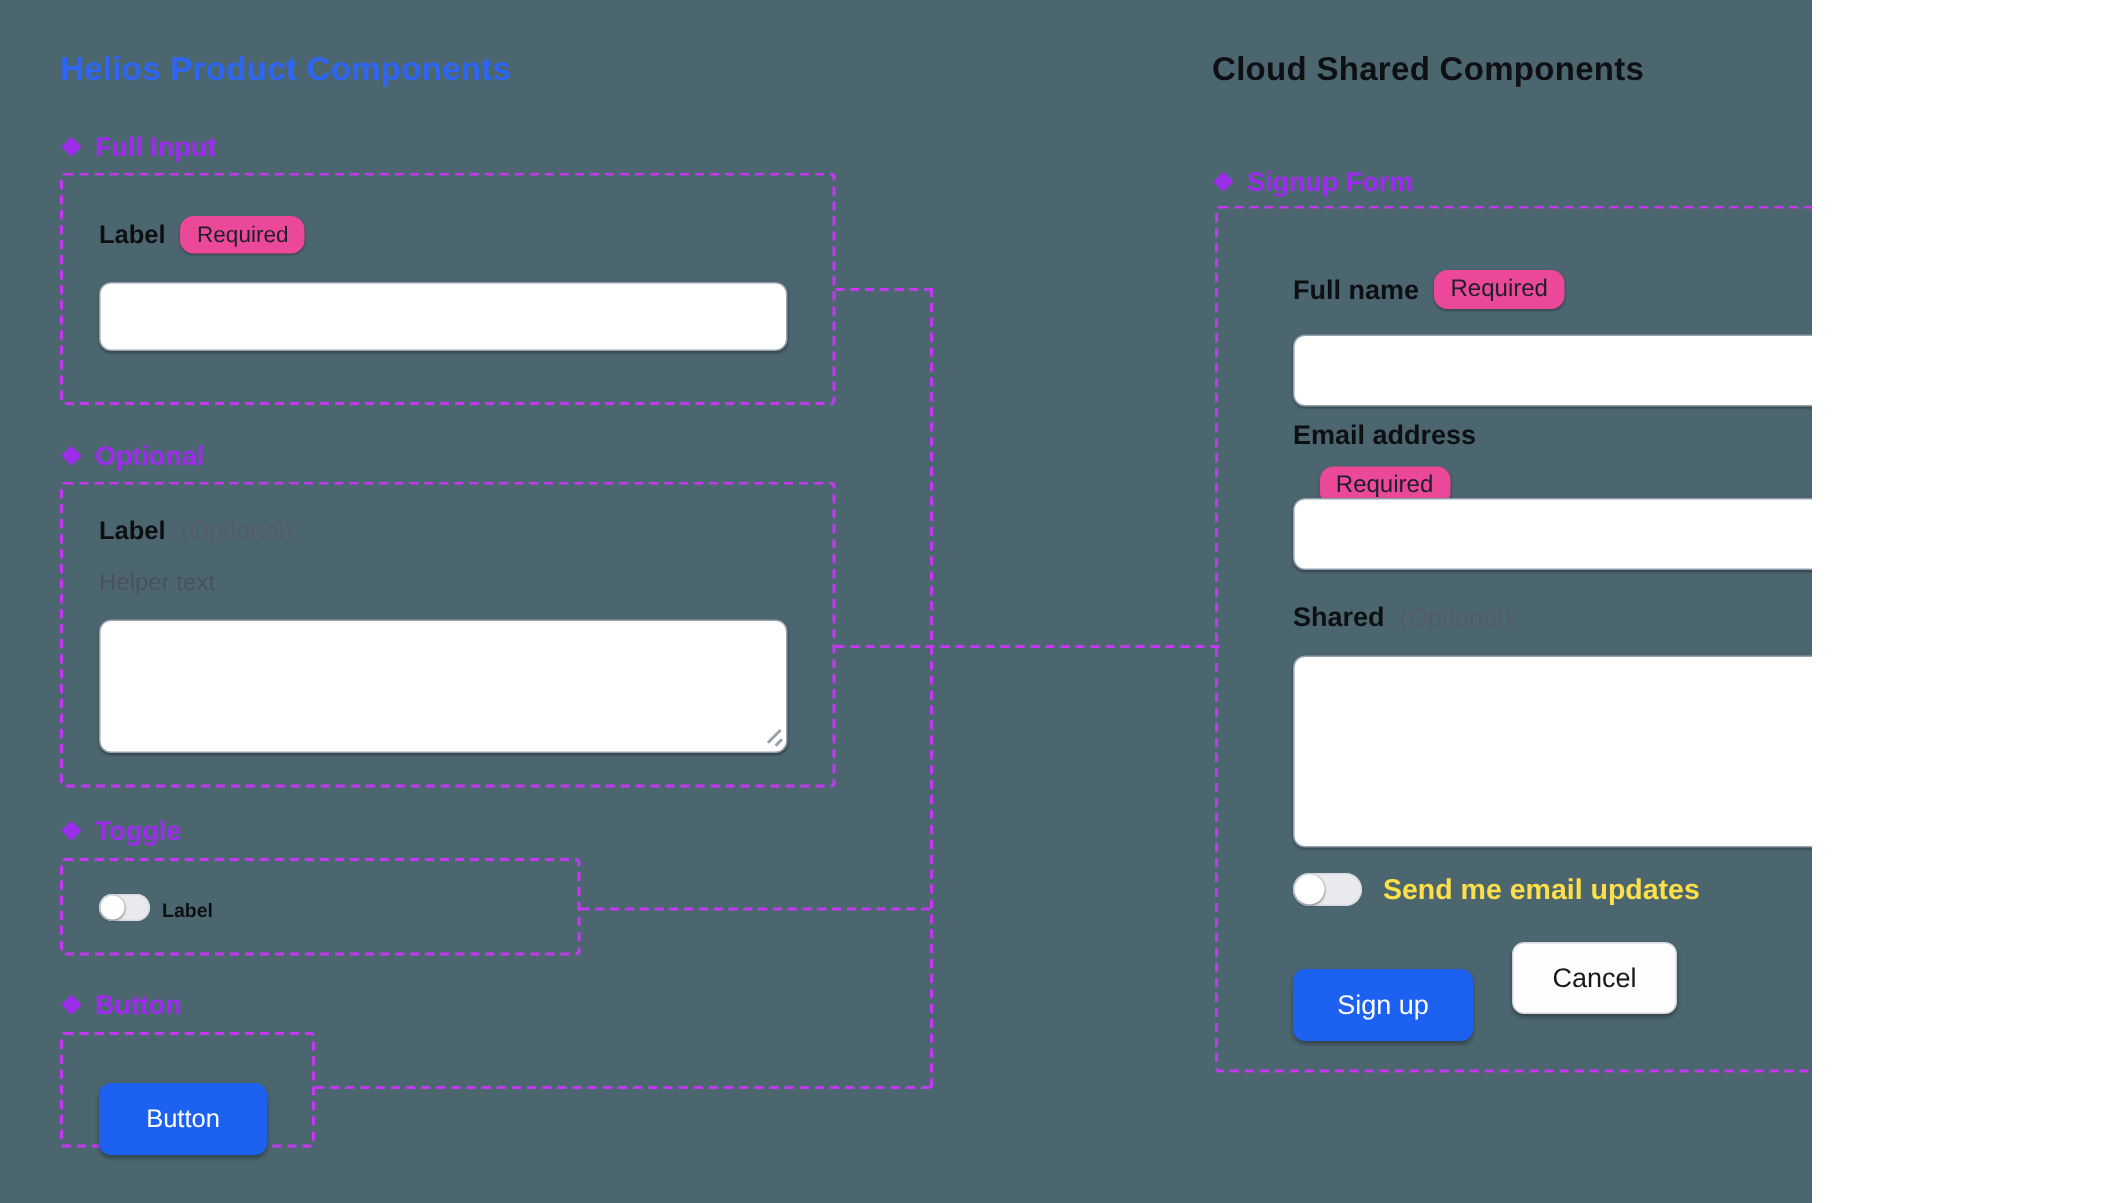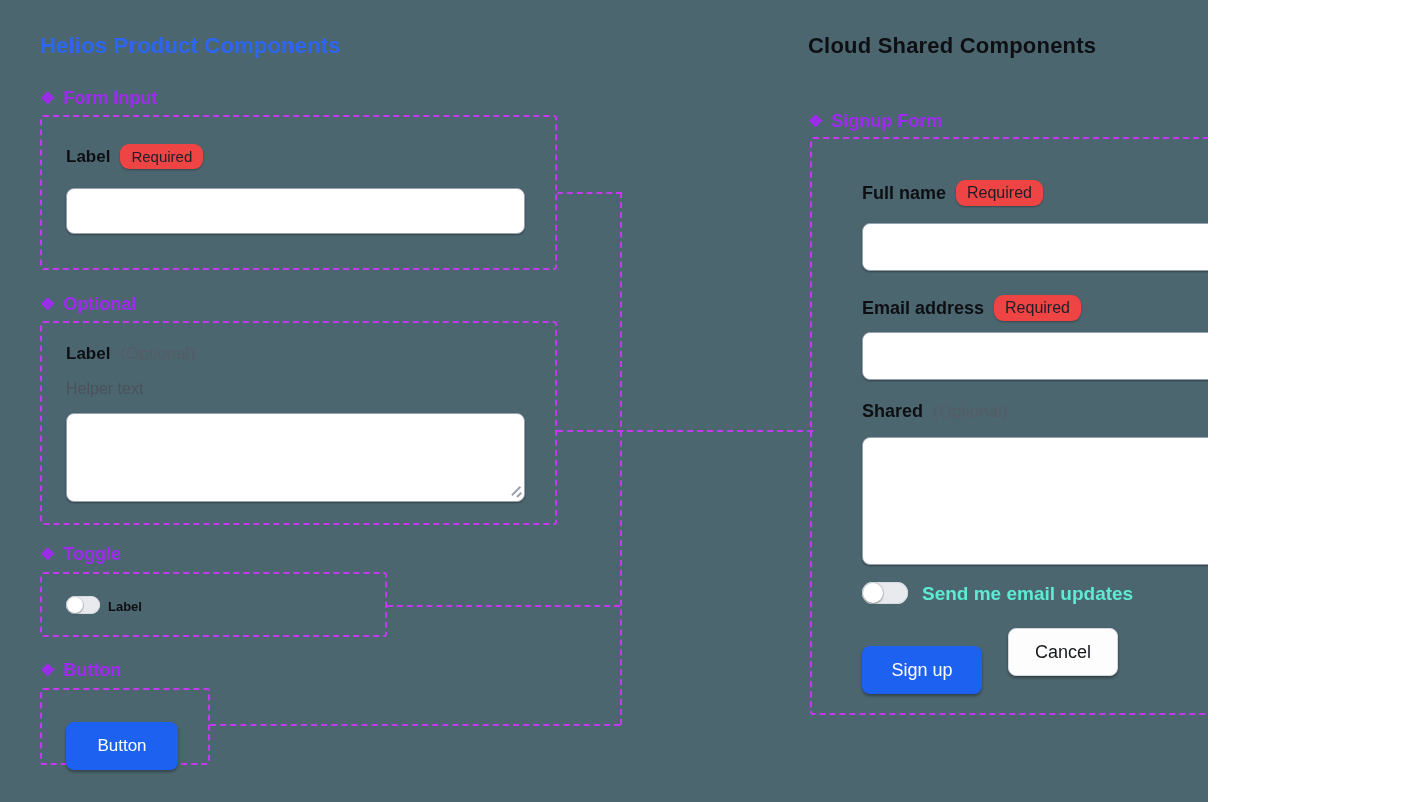--- a/index.html
+++ b/index.html
@@ -47,21 +47,21 @@
     position: absolute;
     display: flex;
     align-items: center;
     gap: 10px;
   }
   .field-label { font-weight: 700; color: #0D0F13; }
   .fs17 { font-size: 17px; }
   .fs18 { font-size: 18px; text-align: right; }
 
   .badge {
-    background: #ef4444;
+    background: #ec4899;
     color: #1B1F27;
     border-radius: 9px;
     padding: 4px 11px;
     box-shadow: 0 1px 2px rgba(0,0,0,.3);
   }
   .badge.sm { font-size: 15px; }
   .badge.md { font-size: 16px; }
 
   .muted-optional { font-size: 17px; color: #555C68; font-weight: 400; }
   .helper-text { position: absolute; font-size: 16px; color: #4A515C; }
@@ -93,21 +93,21 @@
   .toggle .knob {
     position: absolute; left: 1px; top: 1px; background: #FFFFFF; border-radius: 50%;
     box-shadow: 0 1px 2px rgba(0,0,0,.35), 0 0 0 1px #CFD3DA;
   }
   .toggle.sm { width: 34px; height: 18px; }
   .toggle.sm .knob { width: 16px; height: 16px; }
   .toggle.lg { width: 46px; height: 22px; }
   .toggle.lg .knob { width: 20px; height: 20px; }
 
   .toggle-label-sm { position: absolute; font-size: 13px; font-weight: 700; color: #0D0F13; }
-  .toggle-label-lg { position: absolute; font-size: 19px; font-weight: 700; color: #5eead4; }
+  .toggle-label-lg { position: absolute; font-size: 19px; font-weight: 700; color: #fde047; }
 
   .btn {
     position: absolute;
     display: flex; align-items: center; justify-content: center;
     border-radius: 8px; cursor: pointer;
     font-family: "Liberation Sans", sans-serif;
     box-shadow: 0 2px 3px rgba(0,0,0,.35);
     border: none;
   }
   .btn.primary { background: #1C61F0; color: #FFFFFF; margin-top: 18px; }
@@ -121,21 +121,21 @@
   <div class="conn-h" style="left:557px; top:192px; width:65px;"></div>
   <div class="conn-v" style="left:620px; top:192px; height:533px;"></div>
   <div class="conn-h" style="left:557px; top:430px; width:256px;"></div>
   <div class="conn-h" style="left:387px; top:605px; width:233px;"></div>
   <div class="conn-h" style="left:210px; top:724px; width:410px;"></div>
 
   <div class="h1 blue" style="left:40px; top:33px;">Helios Product Components</div>
 
   <div class="section-label" style="left:40px; top:88px;">
     <span class="marker">❖</span>
-    <span>Form Input</span>
+    <span>Full Input</span>
   </div>
   <div class="dash-box" style="left:40px; top:115px; width:517px; height:155px;"></div>
   <div class="label-row" style="left:66px; top:144px;">
     <span class="field-label fs17">Label</span>
     <span class="badge sm">Required</span>
   </div>
   <input class="text-input" style="left: 66px; top: 188px; width: 459px; height: 46px;" value="">
 
   <div class="section-label" style="left:40px; top:294px;">
     <span class="marker">❖</span>
@@ -174,21 +174,21 @@
     <span>Signup Form</span>
   </div>
   <div class="dash-box" style="left:810px; top:137px; width:558px; height:578px;"></div>
 
   <div class="label-row" style="left:862px; top:180px;">
     <span class="field-label fs18">Full name</span>
     <span class="badge md">Required</span>
   </div>
   <input class="text-input" style="left: 862px; top: 223px; width: 460px; height: 48px;" value="">
 
-  <div class="label-row" style="left:862px; top:295px;">
+  <div class="label-row" style="left:862px; top:280px;flex-direction:column;">
     <span class="field-label fs18">Email address</span>
     <span class="badge md">Required</span>
   </div>
   <input class="text-input" style="left: 862px; top: 332px; width: 460px; height: 48px;" value="">
 
   <div class="label-row" style="left:862px; top:401px;">
     <span class="field-label fs18">Shared</span>
     <span class="muted-optional">(Optional)</span>
   </div>
   <textarea class="text-area" style="left: 862px; top: 437px; width: 460px; height: 128px;" value=""></textarea>

